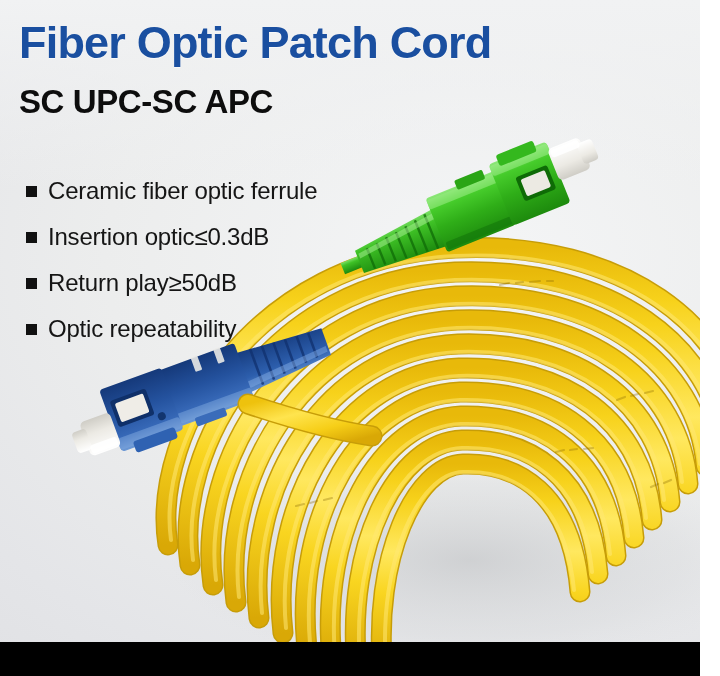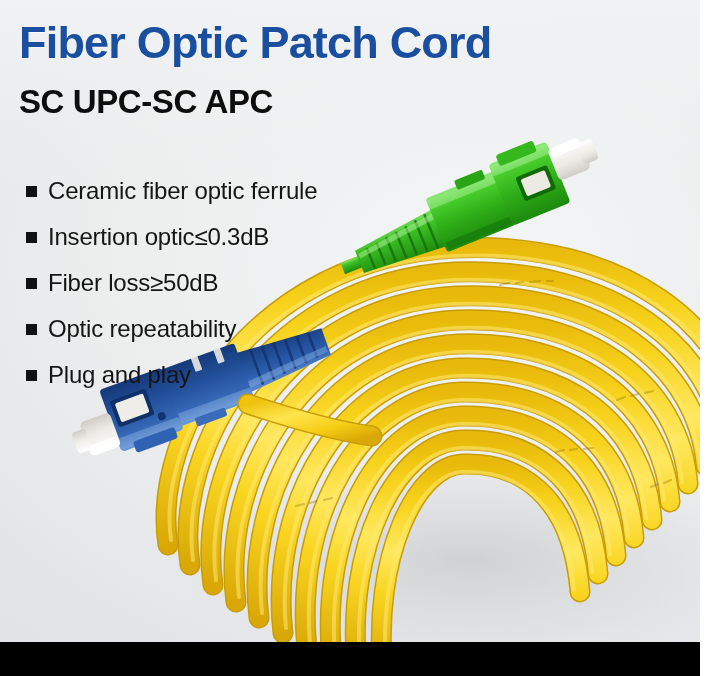--- a/index.html
+++ b/index.html
@@ -274,26 +274,22 @@
     <li class="feature">
       <span class="bullet"></span>
       <span class="feature-label">Ceramic fiber optic ferrule</span>
     </li>
     <li class="feature">
       <span class="bullet"></span>
       <span class="feature-label">Insertion optic≤0.3dB</span>
     </li>
     <li class="feature">
       <span class="bullet"></span>
-      <span class="feature-label">Fiber loss≥50dB</span>
+      <span class="feature-label">Return play≥50dB</span>
     </li>
     <li class="feature">
       <span class="bullet"></span>
       <span class="feature-label">Optic repeatability</span>
-    </li>
-    <li class="feature">
-      <span class="bullet"></span>
-      <span class="feature-label">Plug and play</span>
     </li>
   </ul>
 
   <div class="letterbox"></div>
 </div>
 
 </body></html>

